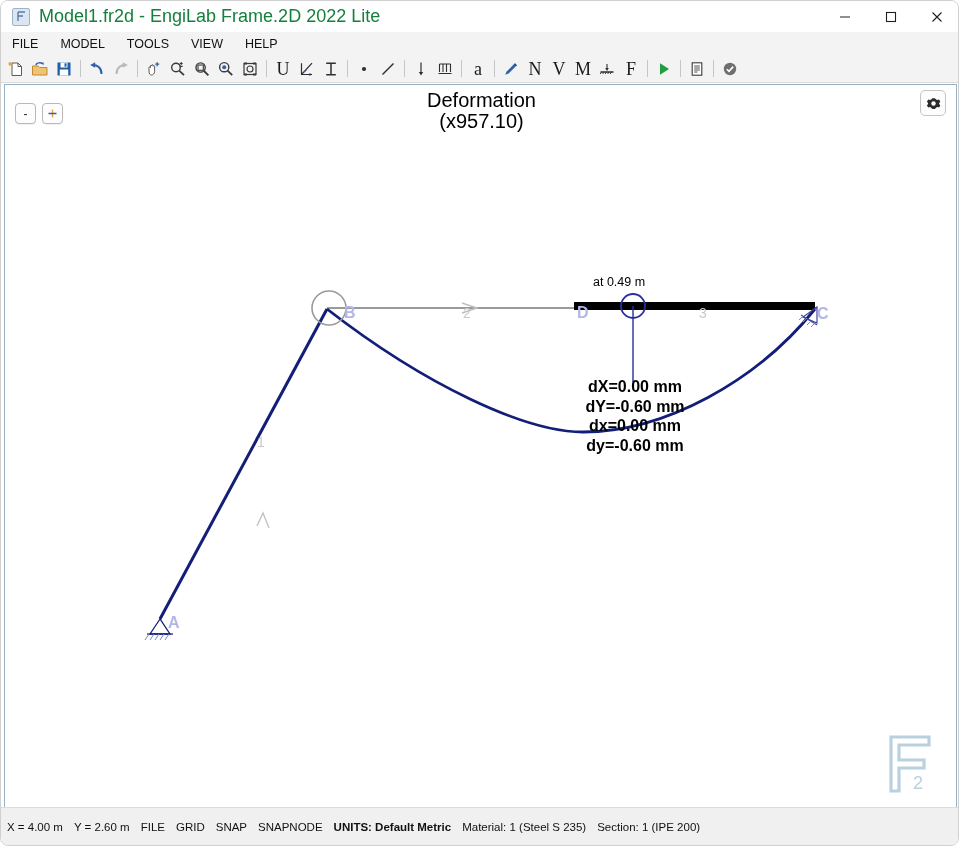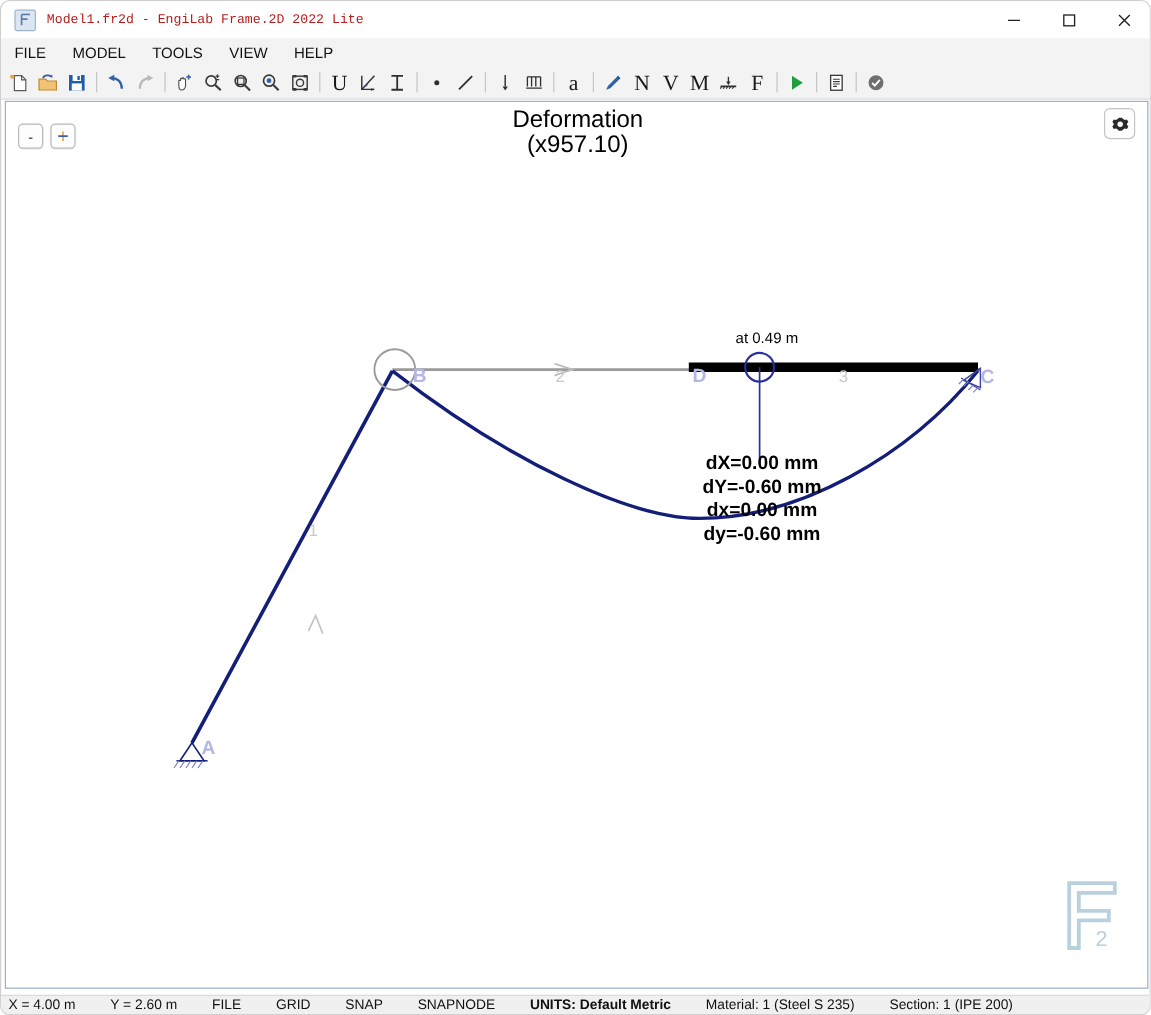--- a/index.html
+++ b/index.html
@@ -30,23 +30,22 @@
   .title-icon {
     width: 18px; height: 18px; margin-left: 11px; margin-right: 9px;
     border: 1px solid #9fb4cc;
     background: #dce6f2;
     border-radius: 2px;
     display: flex; align-items: center; justify-content: center;
     font-size: 10px; color: #5b7ca6; font-weight: bold;
     font-family: "Liberation Serif", serif;
   }
   .title-text {
-    font-size: 11px; color: #b91c1c;
+    font-size: 18px; color: #15803d;
     white-space: nowrap;
-    font-family: Liberation Mono, monospace;
   }
   .winbtns {
     position: absolute; right: 0; top: 0; height: 31px;
     display: flex;
   }
   .winbtn {
     width: 46px; height: 31px;
     display: flex; align-items: center; justify-content: center;
     font-size: 13px; color: #202020;
   }
@@ -140,27 +139,26 @@
     white-space: nowrap;
   }
   .watermark {
     position: absolute; right: 22px; bottom: 24px;
     opacity: .95; z-index: 2;
   }
 
   
   .statusbar {
     position: absolute; left: 0; bottom: 0;
-    width: 959px; height: 16px;
+    width: 959px; height: 38px;
     background: #f0f0f0;
     border-top: 1px solid #dcdcdc;
     display: flex; align-items: center;
     font-size: 11.5px; color: #111;
     padding-left: 6px;
-    gap: 18px;
   }
   .sbitem { margin-right: 11px; white-space: nowrap; }
   .sbitem.strong { font-weight: bold; }
 </style>
 </head>
 <body>
 
 <div id="app">
 
   <div class="titlebar">
@@ -458,21 +456,21 @@
       <text x="163" y="543" font-size="16" font-weight="bold" fill="#b3b6e6" font-family="Liberation Sans, sans-serif">A</text>
       <text x="339" y="233" font-size="16" font-weight="bold" fill="#b3b6e6" font-family="Liberation Sans, sans-serif">B</text>
       <text x="572" y="233" font-size="16" font-weight="bold" fill="#b3b6e6" font-family="Liberation Sans, sans-serif">D</text>
       <text x="812" y="234" font-size="16" font-weight="bold" fill="#b3b6e6" font-family="Liberation Sans, sans-serif">C</text>
 
       <text x="252" y="362" font-size="14" fill="#c9c9c9" font-family="Liberation Sans, sans-serif">1</text>
       <text x="458" y="233" font-size="14" fill="#c9c9c9" font-family="Liberation Sans, sans-serif">2</text>
       <text x="694" y="233" font-size="14" fill="#c9c9c9" font-family="Liberation Sans, sans-serif">3</text>
     </svg>
 
-    <div class="label-at" style="left:608px; top:190px;">at 0.49 m</div>
+    <div class="label-at" style="left:588px; top:190px;">at 0.49 m</div>
 
     <div class="defbox" style="left:530px; top:292px; width:200px;">
       <div>dX=0.00 mm</div>
       <div>dY=-0.60 mm</div>
       <div>dx=0.00 mm</div>
       <div>dy=-0.60 mm</div>
     </div>
 
     <div class="watermark">
       <svg width="48" height="62" viewBox="0 0 48 62">

